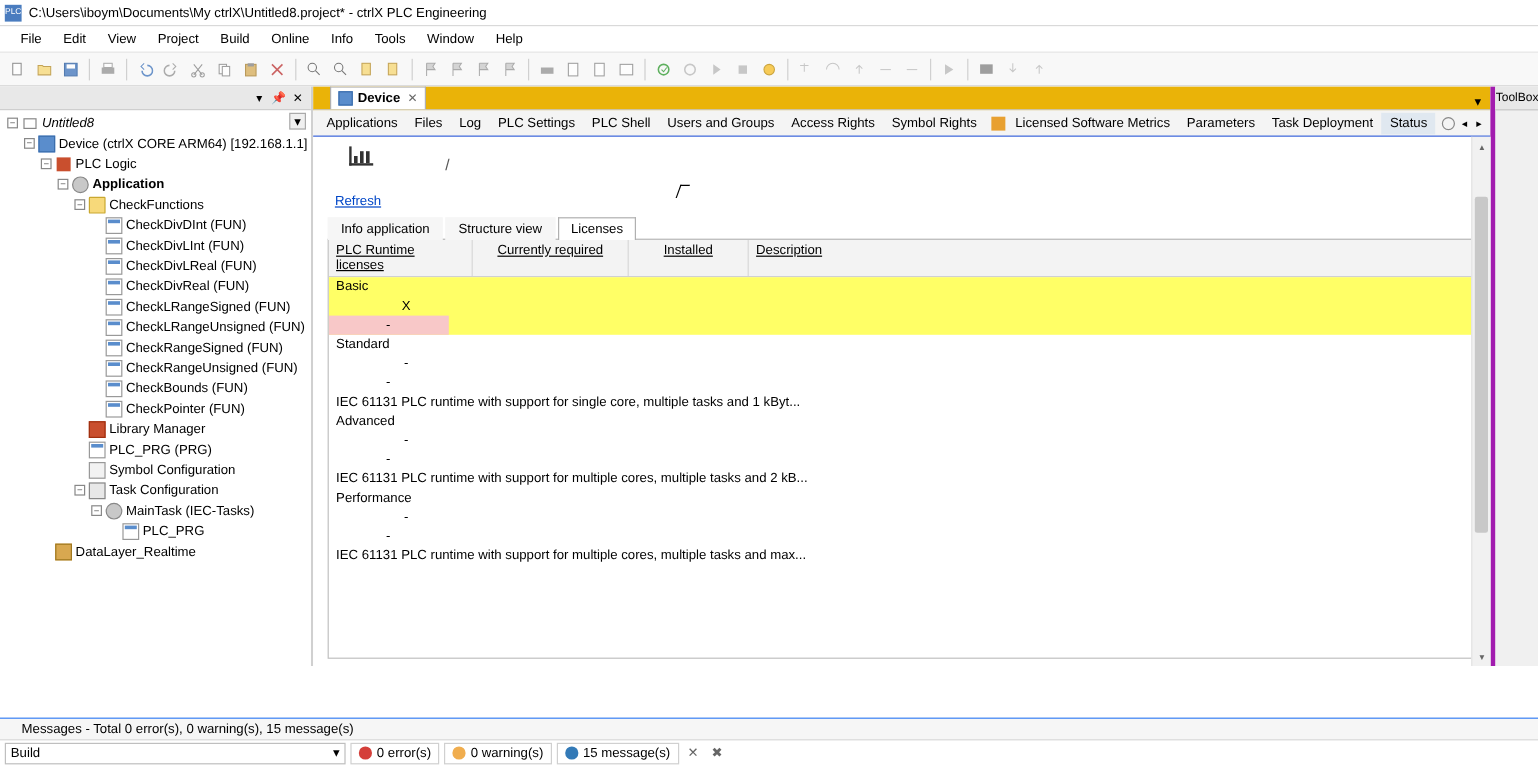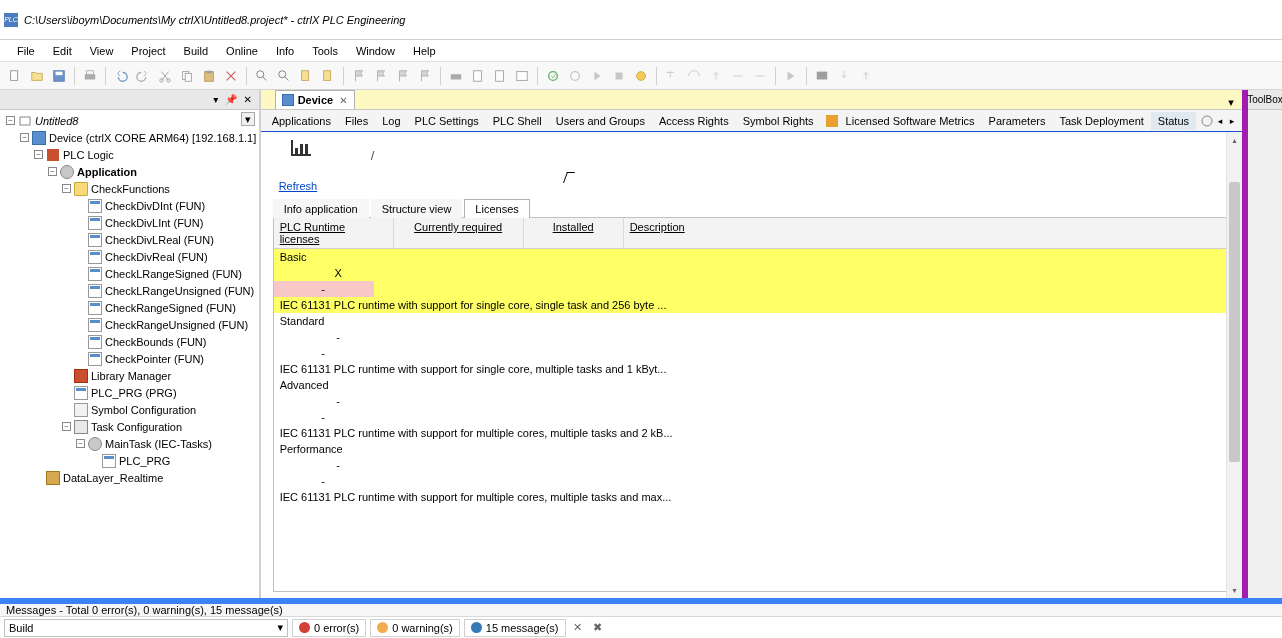--- a/index.html
+++ b/index.html
@@ -1,19 +1,19 @@
 <!DOCTYPE html>
 <html><head>
 <meta charset="utf-8">
 <style>
 * { box-sizing: border-box; margin: 0; padding: 0; font-family: "Segoe UI", Tahoma, sans-serif; font-size: 11px; }
 body { width: 1282px; height: 638px; background: #fff; display: flex; flex-direction: column; overflow: hidden; }
 
 
-.titlebar { height: 40px; background: #fff; border-bottom: 1px solid #d0d0d0; display: flex; align-items: center; padding-left: 4px; font-style: italic; }
+.titlebar { height: 22px; background: #fff; border-bottom: 1px solid #d0d0d0; display: flex; align-items: center; padding-left: 4px; }
 .titlebar .appicon { width: 14px; height: 14px; background: #4a7cbf; margin-right: 6px; display: flex; align-items: center; justify-content: center; color: #fff; font-size: 7px; }
 .titlebar .title { font-size: 11px; }
 
 
 .menubar { height: 22px; background: #fff; border-bottom: 1px solid #e0e0e0; display: flex; align-items: center; padding-left: 8px; gap: 0; }
 .menubar .menuitem { padding: 3px 9px; cursor: default; }
 
 
 .toolbar { height: 28px; background: #f8f8f8; border-bottom: 1px solid #d5d5d5; display: flex; align-items: center; padding-left: 6px; gap: 4px; }
 .toolbar .tbtn { width: 18px; height: 18px; display: flex; align-items: center; justify-content: center; opacity: 0.8; }
@@ -45,21 +45,21 @@
 .ic-gear { border-radius: 50%; background: #c8c8c8; border: 1px solid #888; }
 .ic-pou { background: #fff; border: 1px solid #999; position: relative; }
 .ic-pou::after { content: ""; position: absolute; left: 1px; top: 1px; right: 1px; height: 3px; background: #5a8dcc; }
 .ic-lib { background: #c94f2e; border: 1px solid #a03010; }
 .ic-sym { background: #f2f2f2; border: 1px solid #999; }
 .ic-task { background: #e8e8e8; border: 1px solid #888; }
 .ic-data { background: #d8a850; border: 1px solid #a07820; }
 
 
 .center { flex: 1; display: flex; flex-direction: column; }
-.doc-tabs { height: 20px; background: #fef9c3; border-bottom: 1px solid #c8c8c8; display: flex; align-items: flex-end; padding-left: 14px; }
+.doc-tabs { height: 20px; background: #eab308; border-bottom: 1px solid #c8c8c8; display: flex; align-items: flex-end; padding-left: 14px; }
 .doc-tab { height: 19px; background: #fff; border: 1px solid #b0b0b0; border-bottom: none; display: flex; align-items: center; padding: 0 6px; gap: 4px; font-weight: bold; }
 .doc-tab .close { font-size: 10px; font-weight: normal; color: #666; margin-left: 2px; }
 .doc-tabs .dd { margin-left: auto; margin-right: 4px; width: 14px; height: 14px; display: flex; align-items: center; justify-content: center; }
 
 
 .inner-tabs { height: 22px; background: #f4f4f4; border-bottom: 1px solid #1d4ed8; display: flex; align-items: center; padding: 0 4px; gap: 0; }
 .inner-tabs .it { padding: 3px 7px; cursor: default; white-space: nowrap; }
 .inner-tabs .it.sel { background: #e0e8f0; font-weight: normal; }
 .inner-tabs .spacer { flex: 1; }
 .inner-tabs .licon { width: 14px; height: 14px; margin-left: 4px; display: flex; align-items: center; justify-content: center; }
@@ -88,25 +88,25 @@
 .c1 { width: 130px; text-align: center; }
 .c2 { width: 100px; text-align: center; }
 .c3 { flex: 1; }
 
 .vscroll { position: absolute; right: 0; top: 0; bottom: 0; width: 16px; background: #f1f1f1; border-left: 1px solid #e3e3e3; }
 .vscroll .up, .vscroll .dn { height: 16px; display: flex; align-items: center; justify-content: center; font-size: 8px; color: #666; }
 .vscroll .dn { position: absolute; bottom: 0; width: 100%; }
 .vscroll .thumb { position: absolute; top: 50px; height: 280px; left: 2px; right: 2px; background: #c8c8c8; border-radius: 2px; }
 
 
-.toolbox { width: 40px; border-left: 6px solid #a21caf; background: #f0f0f0; }
+.toolbox { width: 40px; border-left: 4px solid #a21caf; background: #f0f0f0; }
 .toolbox .phead { height: 20px; background: #e8e8e8; border-bottom: 1px solid #c8c8c8; display: flex; align-items: center; justify-content: center; font-size: 10px; }
 
 
-.msgbar { height: 18px; background: #f6f6f6; border-top: 6px solid #3b82f6; padding-left: 6px; display: flex; align-items: center; }
+.msgbar { height: 18px; background: #f6f6f6; border-top: 1px solid #3b82f6; padding-left: 18px; display: flex; align-items: center; margin-top: 43px; }
 .buildbar { height: 22px; background: #fff; border-top: 1px solid #d8d8d8; display: flex; align-items: center; padding-left: 4px; gap: 4px; }
 .buildbar .combo { width: 284px; height: 18px; border: 1px solid #bfbfbf; padding: 0 4px; display: flex; align-items: center; justify-content: space-between; }
 .buildbar .chip { height: 18px; border: 1px solid #d0d0d0; display: flex; align-items: center; padding: 0 6px; gap: 4px; }
 .buildbar .dot { width: 11px; height: 11px; border-radius: 50%; display: inline-block; }
 .buildbar .dot.err { background: #d43f3a; }
 .buildbar .dot.warn { background: #f0ad4e; }
 .buildbar .dot.info { background: #337ab7; }
 .buildbar .xbtn { width: 16px; height: 16px; display: flex; align-items: center; justify-content: center; color: #666; }
 
 .cursor { position: absolute; width: 11px; height: 16px; pointer-events: none; }
@@ -589,21 +589,20 @@
           <div class="col c0">PLC Runtime licenses</div>
           <div class="col c1">Currently required</div>
           <div class="col c2">Installed</div>
           <div class="col c3">Description</div>
         </div>
         <div id="lic-rows">
             <div class="lic-row highlight">
               <div class="cell c0">Basic</div>
               <div class="cell c1">X</div>
               <div class="cell c2 inst">-</div>
-              <div class="cell c3">IEC 61131 PLC runtime with support for single core, single task and 256 byte ...</div>
             </div>
             <div class="lic-row">
               <div class="cell c0">Standard</div>
               <div class="cell c1">-</div>
               <div class="cell c2 inst">-</div>
               <div class="cell c3">IEC 61131 PLC runtime with support for single core, multiple tasks and 1 kByt...</div>
             </div>
             <div class="lic-row">
               <div class="cell c0">Advanced</div>
               <div class="cell c1">-</div>

